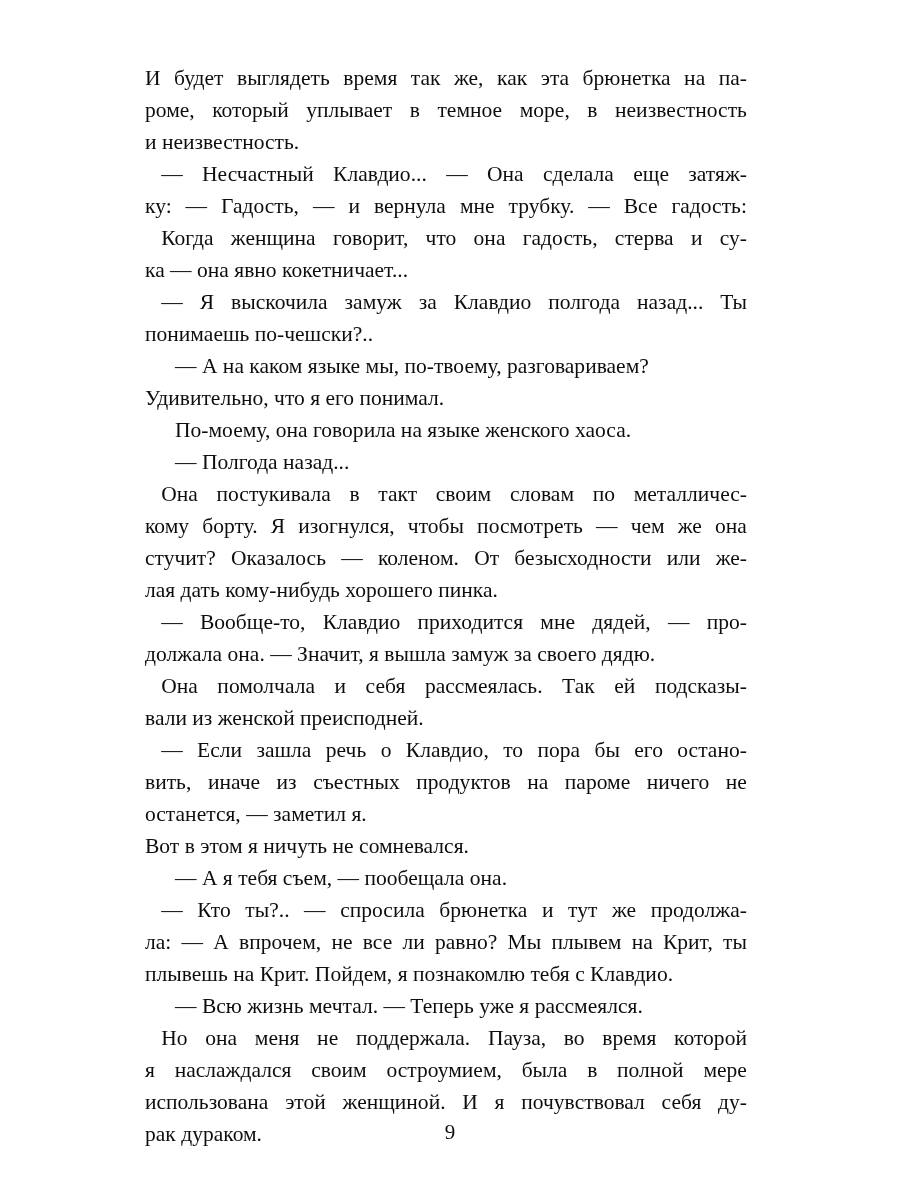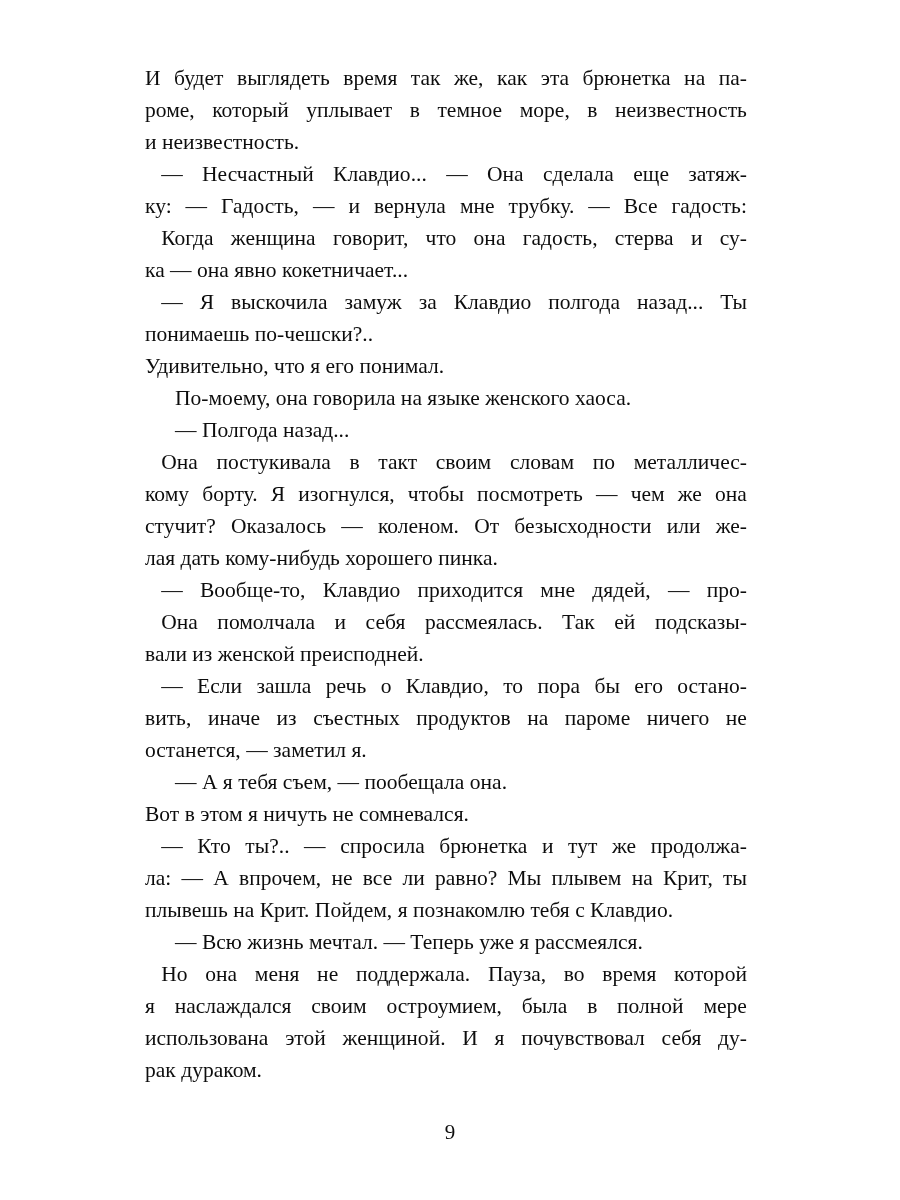--- a/index.html
+++ b/index.html
@@ -144,20 +144,23 @@
           <span class="w">замуж</span>
           <span class="w">за</span>
           <span class="w">Клавдио</span>
           <span class="w">полгода</span>
           <span class="w">назад...</span>
           <span class="w">Ты</span>
         </span>
         <span class="line">понимаешь по-чешски?..</span>
       </div>
       <div class="para">
+        <span class="line indent">— А на каком языке мы, по-твоему, разговариваем?</span>
+      </div>
+      <div class="para">
         <span class="line">Удивительно, что я его понимал.</span>
         <span class="line indent">По-моему, она говорила на языке женского хаоса.</span>
       </div>
       <div class="para">
         <span class="line indent">— Полгода назад...</span>
       </div>
       <div class="para">
         <span class="line justify">
           <span class="w">&nbsp;&nbsp;&nbsp;Она</span>
           <span class="w">постукивала</span>
@@ -196,20 +199,21 @@
         <span class="line justify">
           <span class="w">&nbsp;&nbsp;&nbsp;—</span>
           <span class="w">Вообще-то,</span>
           <span class="w">Клавдио</span>
           <span class="w">приходится</span>
           <span class="w">мне</span>
           <span class="w">дядей,</span>
           <span class="w">—</span>
           <span class="w">про-</span>
         </span>
+        <span class="line">должала она. — Значит, я вышла замуж за своего дядю.</span>
       </div>
       <div class="para">
         <span class="line justify">
           <span class="w">&nbsp;&nbsp;&nbsp;Она</span>
           <span class="w">помолчала</span>
           <span class="w">и</span>
           <span class="w">себя</span>
           <span class="w">рассмеялась.</span>
           <span class="w">Так</span>
           <span class="w">ей</span>
@@ -238,22 +242,22 @@
           <span class="w">съестных</span>
           <span class="w">продуктов</span>
           <span class="w">на</span>
           <span class="w">пароме</span>
           <span class="w">ничего</span>
           <span class="w">не</span>
         </span>
         <span class="line">останется, — заметил я.</span>
       </div>
       <div class="para">
+        <span class="line">Вот в этом я ничуть не сомневался.</span>
         <span class="line indent">— А я тебя съем, — пообещала она.</span>
-        <span class="line">Вот в этом я ничуть не сомневался.</span>
       </div>
       <div class="para">
         <span class="line justify">
           <span class="w">&nbsp;&nbsp;&nbsp;—</span>
           <span class="w">Кто</span>
           <span class="w">ты?..</span>
           <span class="w">—</span>
           <span class="w">спросила</span>
           <span class="w">брюнетка</span>
           <span class="w">и</span>

